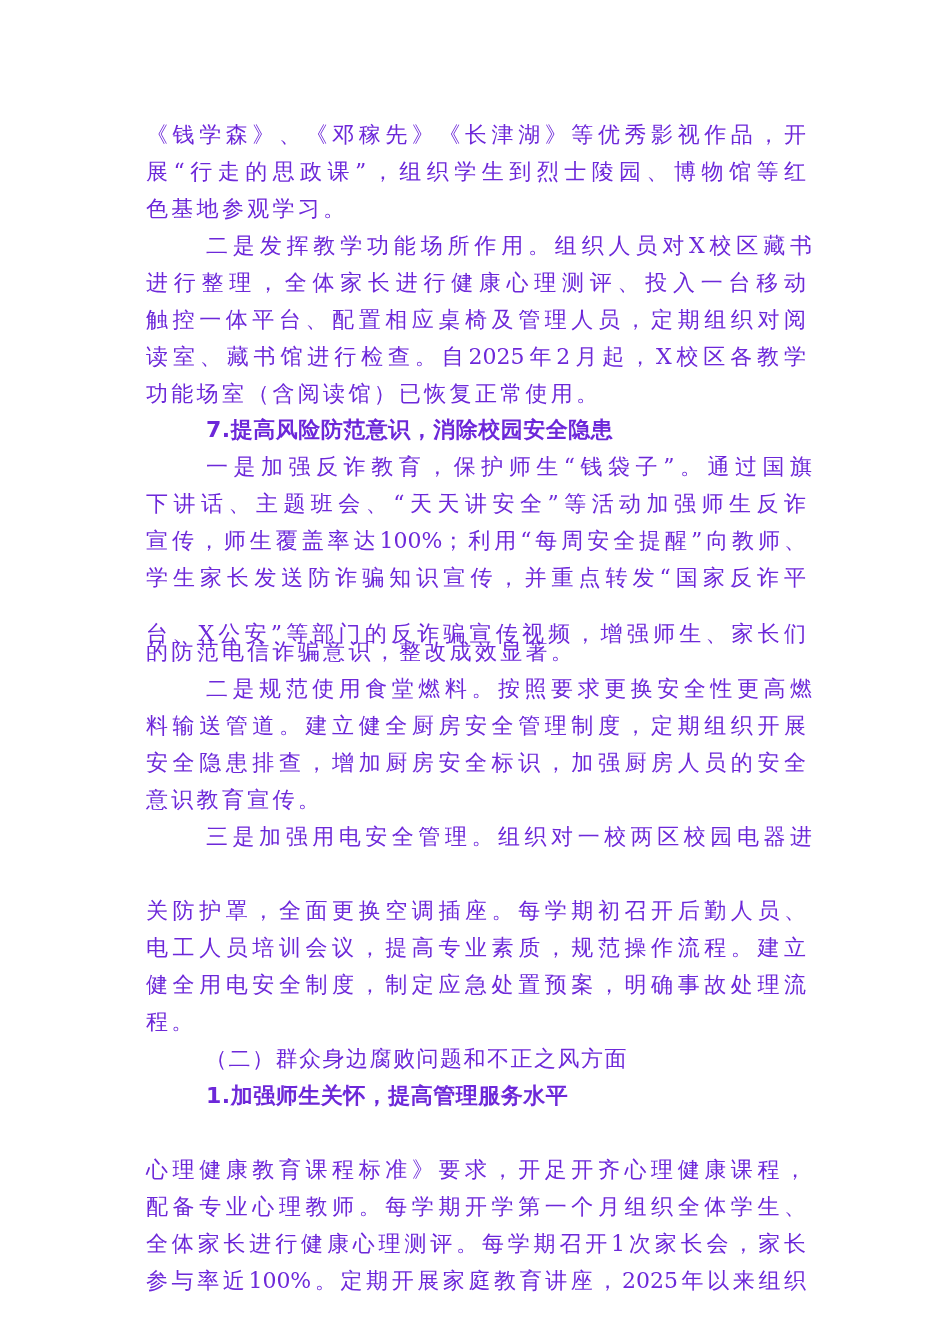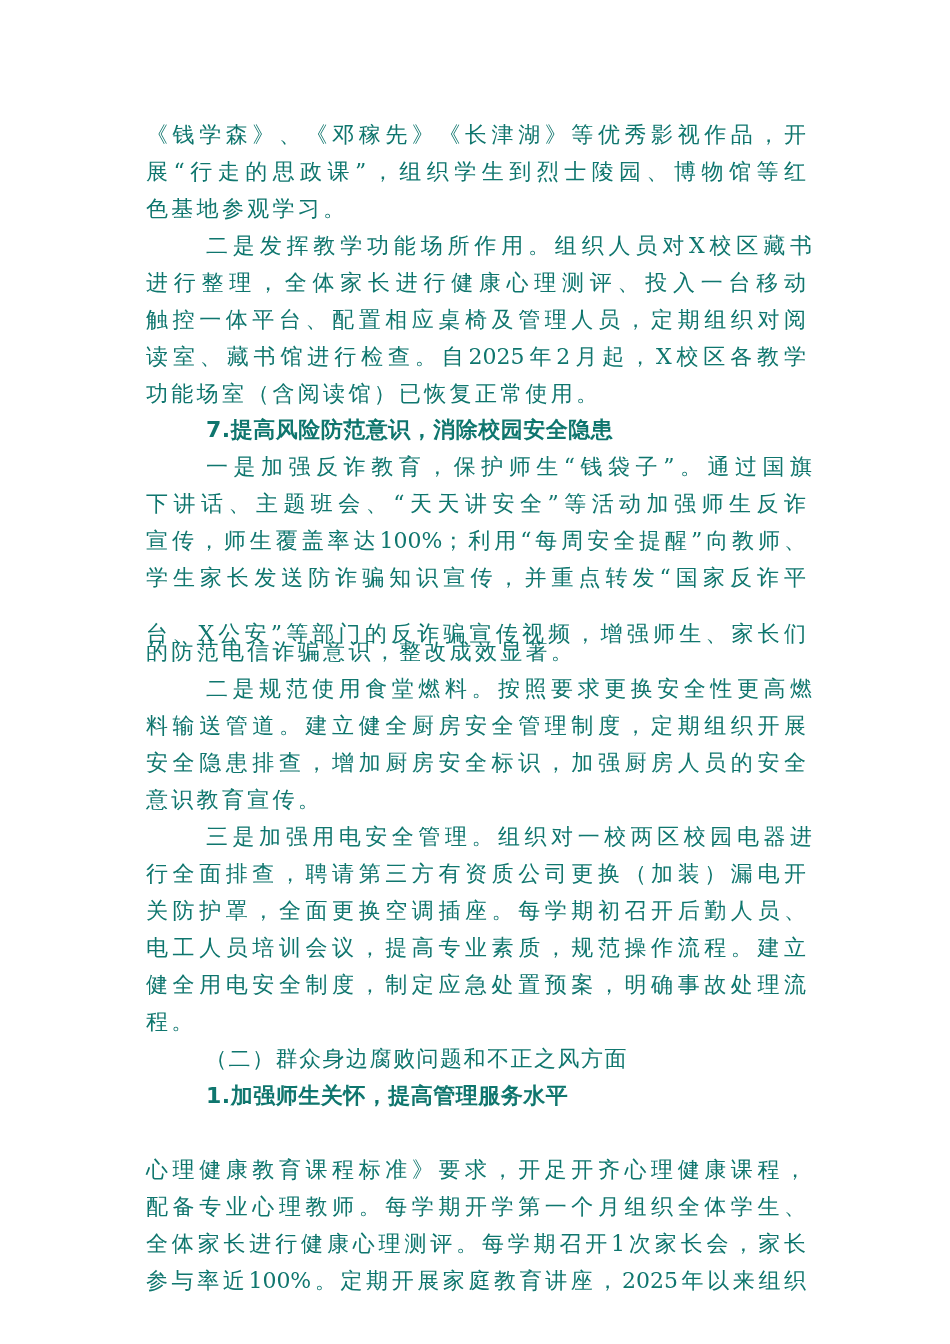--- a/index.html
+++ b/index.html
@@ -6,21 +6,21 @@
   body { width: 950px; height: 1344px; position: relative; overflow: hidden; }
   .page { position: absolute; left: 0; top: 0; width: 950px; height: 1344px; background: #ffffff; }
   .line {
     position: absolute;
     left: 146px;
     width: 660px;
     height: 36px;
     font-family: "DejaVu Serif", "Liberation Serif", serif;
     font-size: 22px;
     line-height: 36px;
-    color: #0f766e;
+    color: #6d28d9;
     white-space: nowrap;
     letter-spacing: 3.3px;
   }
   .line.justify { text-align: justify; text-align-last: justify; letter-spacing: 0; }
   .line.indent { left: 200px; width: 606px; margin-left: 6px; }
   .line.heading { font-family: "DejaVu Sans", "Liberation Sans", sans-serif; font-weight: bold; letter-spacing: 0.5px; }
   .line.subhead { left: 205px; letter-spacing: 1.5px; }
 </style>
 </head>
 <body>
@@ -44,21 +44,20 @@
   <div class="line justify" style="top:560px">学生家长发送防诈骗知识宣传，并重点转发“国家反诈平</div>
   <div class="line justify" style="top:616px">台、X公安”等部门的反诈骗宣传视频，增强师生、家长们</div>
   <div class="line" style="top:634px">的防范电信诈骗意识，整改成效显著。</div>
 
   <div class="line indent justify" style="top:671px">二是规范使用食堂燃料。按照要求更换安全性更高燃</div>
   <div class="line justify" style="top:708px">料输送管道。建立健全厨房安全管理制度，定期组织开展</div>
   <div class="line justify" style="top:745px">安全隐患排查，增加厨房安全标识，加强厨房人员的安全</div>
   <div class="line" style="top:782px">意识教育宣传。</div>
 
   <div class="line indent justify" style="top:819px">三是加强用电安全管理。组织对一校两区校园电器进</div>
-  <div class="line justify" style="top:856px">行全面排查，聘请第三方有资质公司更换（加装）漏电开</div>
   <div class="line justify" style="top:893px">关防护罩，全面更换空调插座。每学期初召开后勤人员、</div>
   <div class="line justify" style="top:930px">电工人员培训会议，提高专业素质，规范操作流程。建立</div>
   <div class="line justify" style="top:967px">健全用电安全制度，制定应急处置预案，明确事故处理流</div>
   <div class="line" style="top:1004px">程。</div>
 
   <div class="line subhead" style="top:1041px">（二）群众身边腐败问题和不正之风方面</div>
   <div class="line indent heading" style="top:1078px">1.加强师生关怀，提高管理服务水平</div>
 
   <div class="line justify" style="top:1152px">心理健康教育课程标准》要求，开足开齐心理健康课程，</div>
   <div class="line justify" style="top:1189px">配备专业心理教师。每学期开学第一个月组织全体学生、</div>

